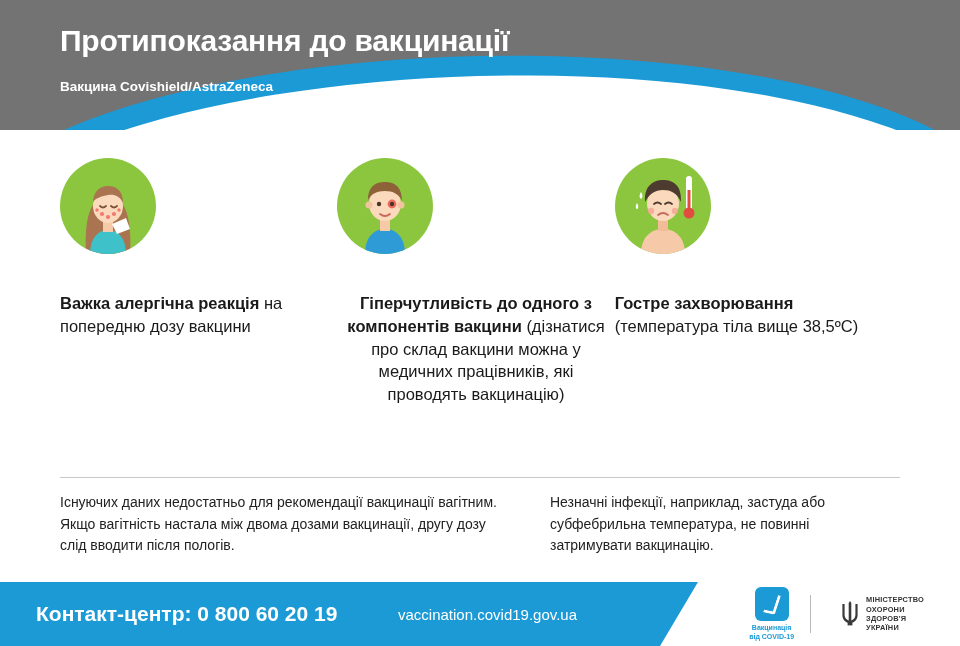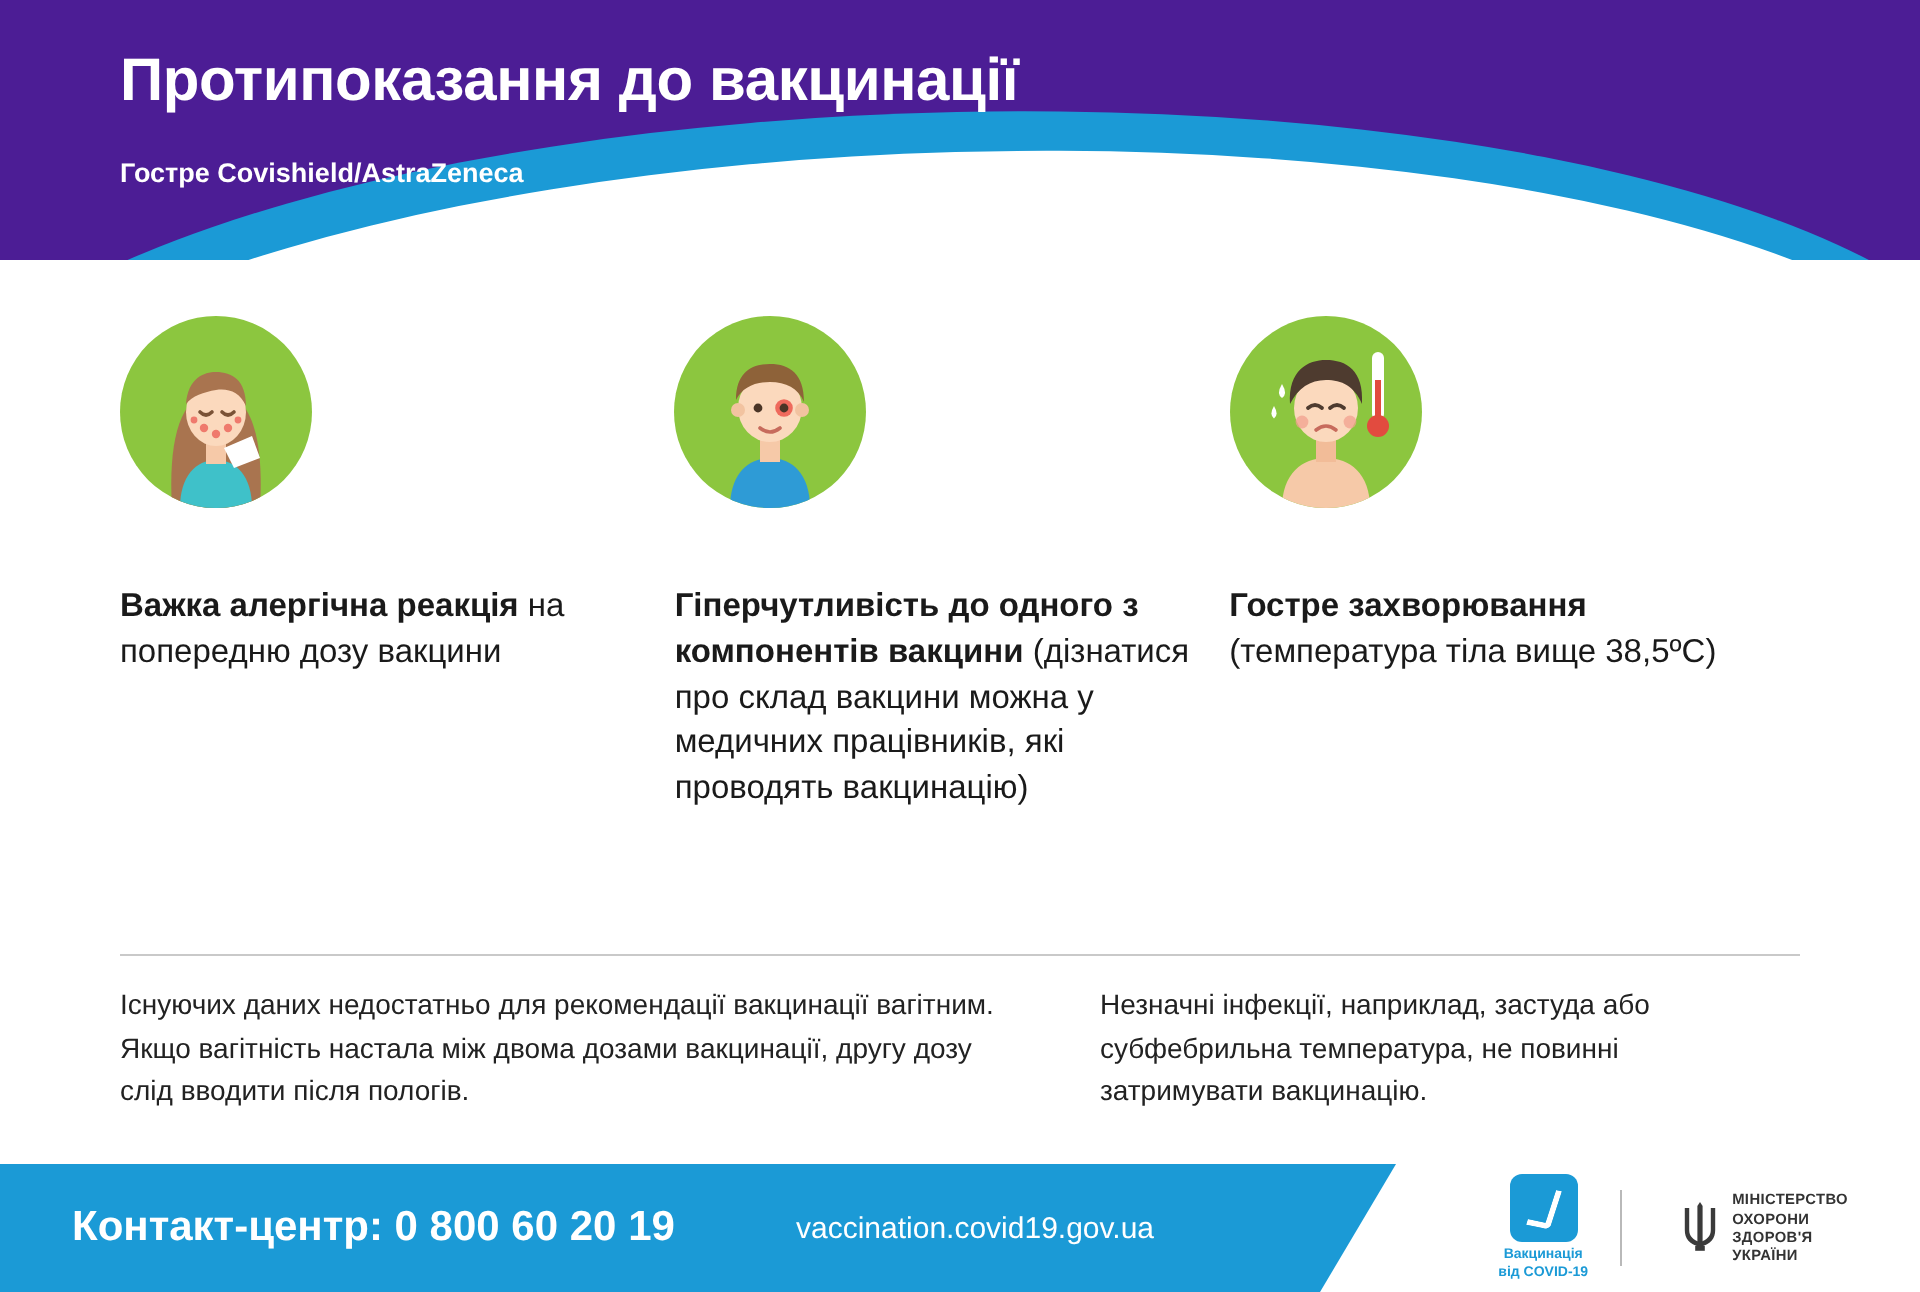--- a/index.html
+++ b/index.html
@@ -13,21 +13,21 @@
   .poster {
     position: absolute; inset: 0;
     background: #ffffff;
   }
 
   
   .header {
     position: absolute;
     top: 0; left: 0; right: 0;
     height: 130px;
-    background: #4c1d95;
+    background: #737373;
     overflow: hidden;
   }
   .header .curve {
     position: absolute;
     left: -5%;
     top: 56px;
     width: 110%;
     height: 170px;
     background: #1b9ad6;
     border-radius: 50% 50% 0 0 / 100% 100% 0 0;
@@ -63,21 +63,21 @@
   }
 
   
   .columns {
     position: absolute;
     top: 158px; left: 0; right: 16px;
     display: flex;
     padding: 0 52px 0 60px;
   }
   .col { width: 305px; }
-  .col.c2 { margin-left: 0px; }
+  .col.c2 { margin-left: 0px; text-align: center; }
   .col.c3 { margin-left: 0px; }
 
   .circle {
     width: 96px; height: 96px;
     border-radius: 50%;
     background: #8cc63f;
     position: relative;
     overflow: hidden;
   }
   .col-text {
@@ -193,21 +193,21 @@
 </head>
 <body>
 
 <div class="poster">
 
   <div class="header">
     <div class="curve"></div>
     <div class="curve2"></div>
     <div class="header-text">
       <div class="title">Протипоказання до вакцинації</div>
-      <div class="subtitle">Гостре Covishield/AstraZeneca</div>
+      <div class="subtitle">Вакцина Covishield/AstraZeneca</div>
     </div>
   </div>
 
   <div class="columns">
 
     <div class="col c1">
       <div class="circle">
         <svg width="96" height="96" viewBox="0 0 96 96" aria-hidden="true">
 
           <path d="M26 96 C24 62 30 38 48 38 C66 38 72 62 70 96 Z" fill="#a9744f"></path>

